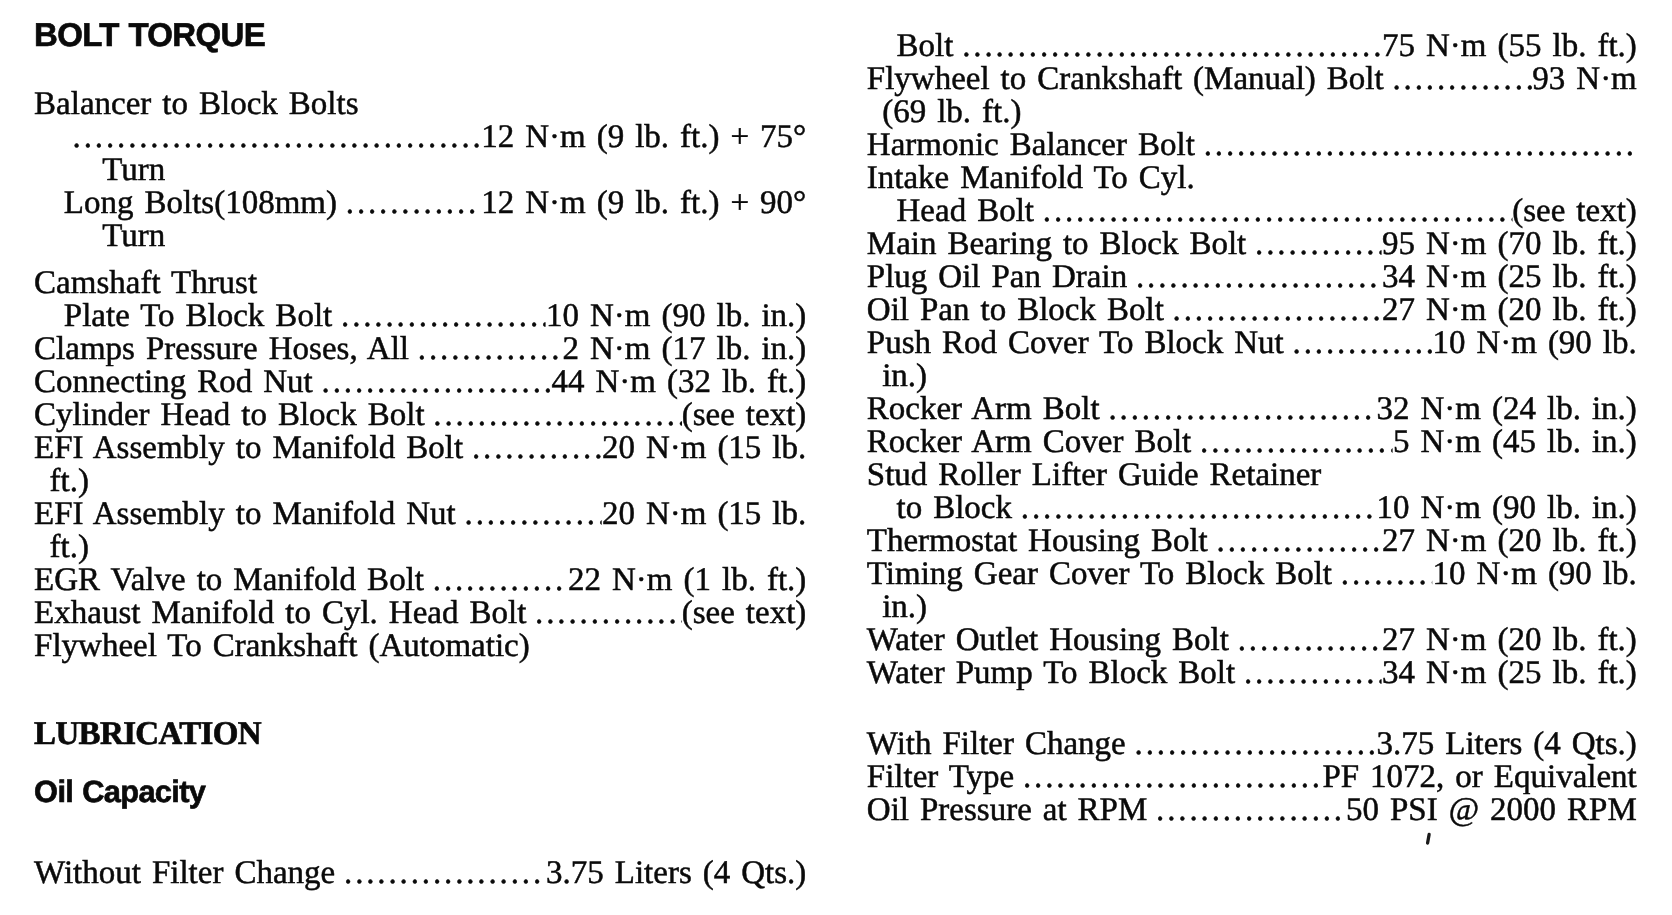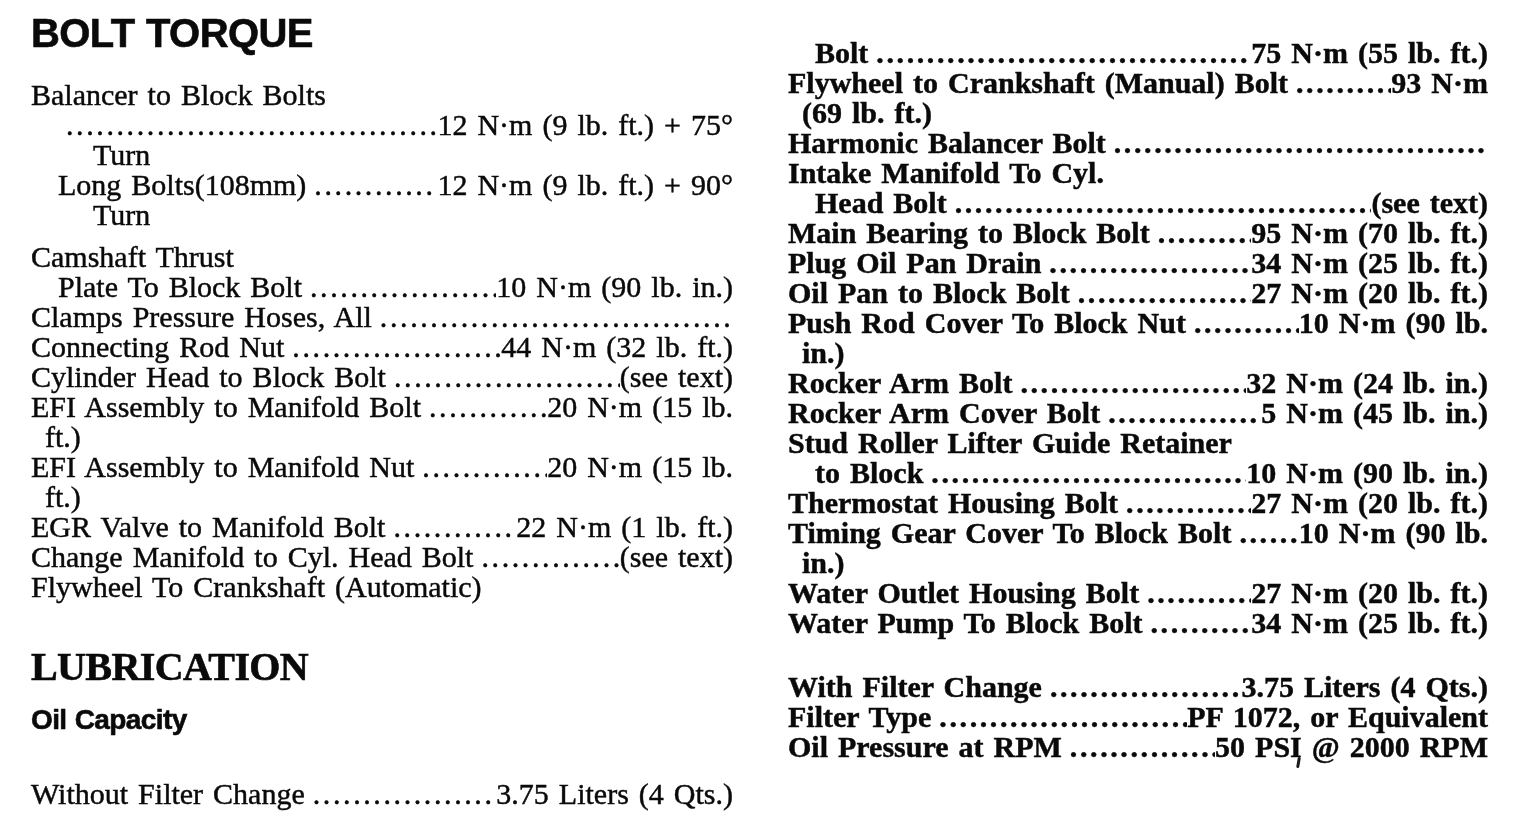--- a/index.html
+++ b/index.html
@@ -11,30 +11,30 @@
     font-family: "Liberation Serif", serif;
     font-size: 30px;
     line-height: 30px;
     word-spacing: 2.5px;
     overflow: hidden;
     -webkit-text-stroke: 0.45px #0a0a0a;
   }
   .page { position: relative; width: 1520px; height: 832px; }
   .col { position: absolute; }
   .col-left  { left: 31px;  top: 18px; width: 702px; }
-  .col-right { left: 788px; top: 38px; width: 700px; font-weight: bold; }
+  .col-right { left: 788px; top: 27px; width: 700px; }
 
   .heading, .subheading {
     font-family: "Liberation Sans", sans-serif;
     font-weight: 700;
     letter-spacing: -0.6px;
     word-spacing: 1px;
     -webkit-text-stroke: 0.6px #0a0a0a;
   }
-  .heading    { font-size: 40px; line-height: 30px; }
+  .heading    { font-size: 30px; line-height: 30px; }
   .subheading { font-size: 28px; line-height: 30px; }
 
   .line { display: flex; align-items: baseline; width: 100%; }
   .label { flex: 0 0 auto; white-space: nowrap; }
   .leader {
     flex: 1 1 0;
     min-width: 0;
     overflow: hidden;
     white-space: nowrap;
     letter-spacing: 2.6px;
@@ -80,20 +80,21 @@
         <span class="label">Camshaft Thrust</span>
       </div>
       <div class="line indent-sub">
         <span class="label">Plate To Block Bolt</span>
         <span class="leader">........................................................................................................................</span>
         <span class="value">10 N·m (90 lb. in.)</span>
       </div>
       <div class="line">
         <span class="label">Clamps Pressure Hoses, All</span>
         <span class="leader">........................................................................................................................</span>
+        <span class="value">2 N·m (17 lb. in.)</span>
       </div>
       <div class="line">
         <span class="label">Connecting Rod Nut</span>
         <span class="leader">........................................................................................................................</span>
         <span class="value">44 N·m (32 lb. ft.)</span>
       </div>
       <div class="line">
         <span class="label">Cylinder Head to Block Bolt</span>
         <span class="leader">........................................................................................................................</span>
         <span class="value">(see text)</span>
@@ -113,21 +114,21 @@
       </div>
       <div class="line indent-cont">
         <span class="label">ft.)</span>
       </div>
       <div class="line">
         <span class="label">EGR Valve to Manifold Bolt</span>
         <span class="leader">........................................................................................................................</span>
         <span class="value">22 N·m (1 lb. ft.)</span>
       </div>
       <div class="line">
-        <span class="label">Change Manifold to Cyl. Head Bolt</span>
+        <span class="label">Exhaust Manifold to Cyl. Head Bolt</span>
         <span class="leader">........................................................................................................................</span>
         <span class="value">(see text)</span>
       </div>
       <div class="line">
         <span class="label">Flywheel To Crankshaft (Automatic)</span>
       </div>
       <div class="heading" style="margin-top: 50px; font-family: Liberation Serif, serif;">LUBRICATION</div>
       <div class="subheading" style="margin-top: 23px;">Oil Capacity</div>
       <div class="line" style="margin-top: 44px;">
         <span class="label">Without Filter Change</span>

